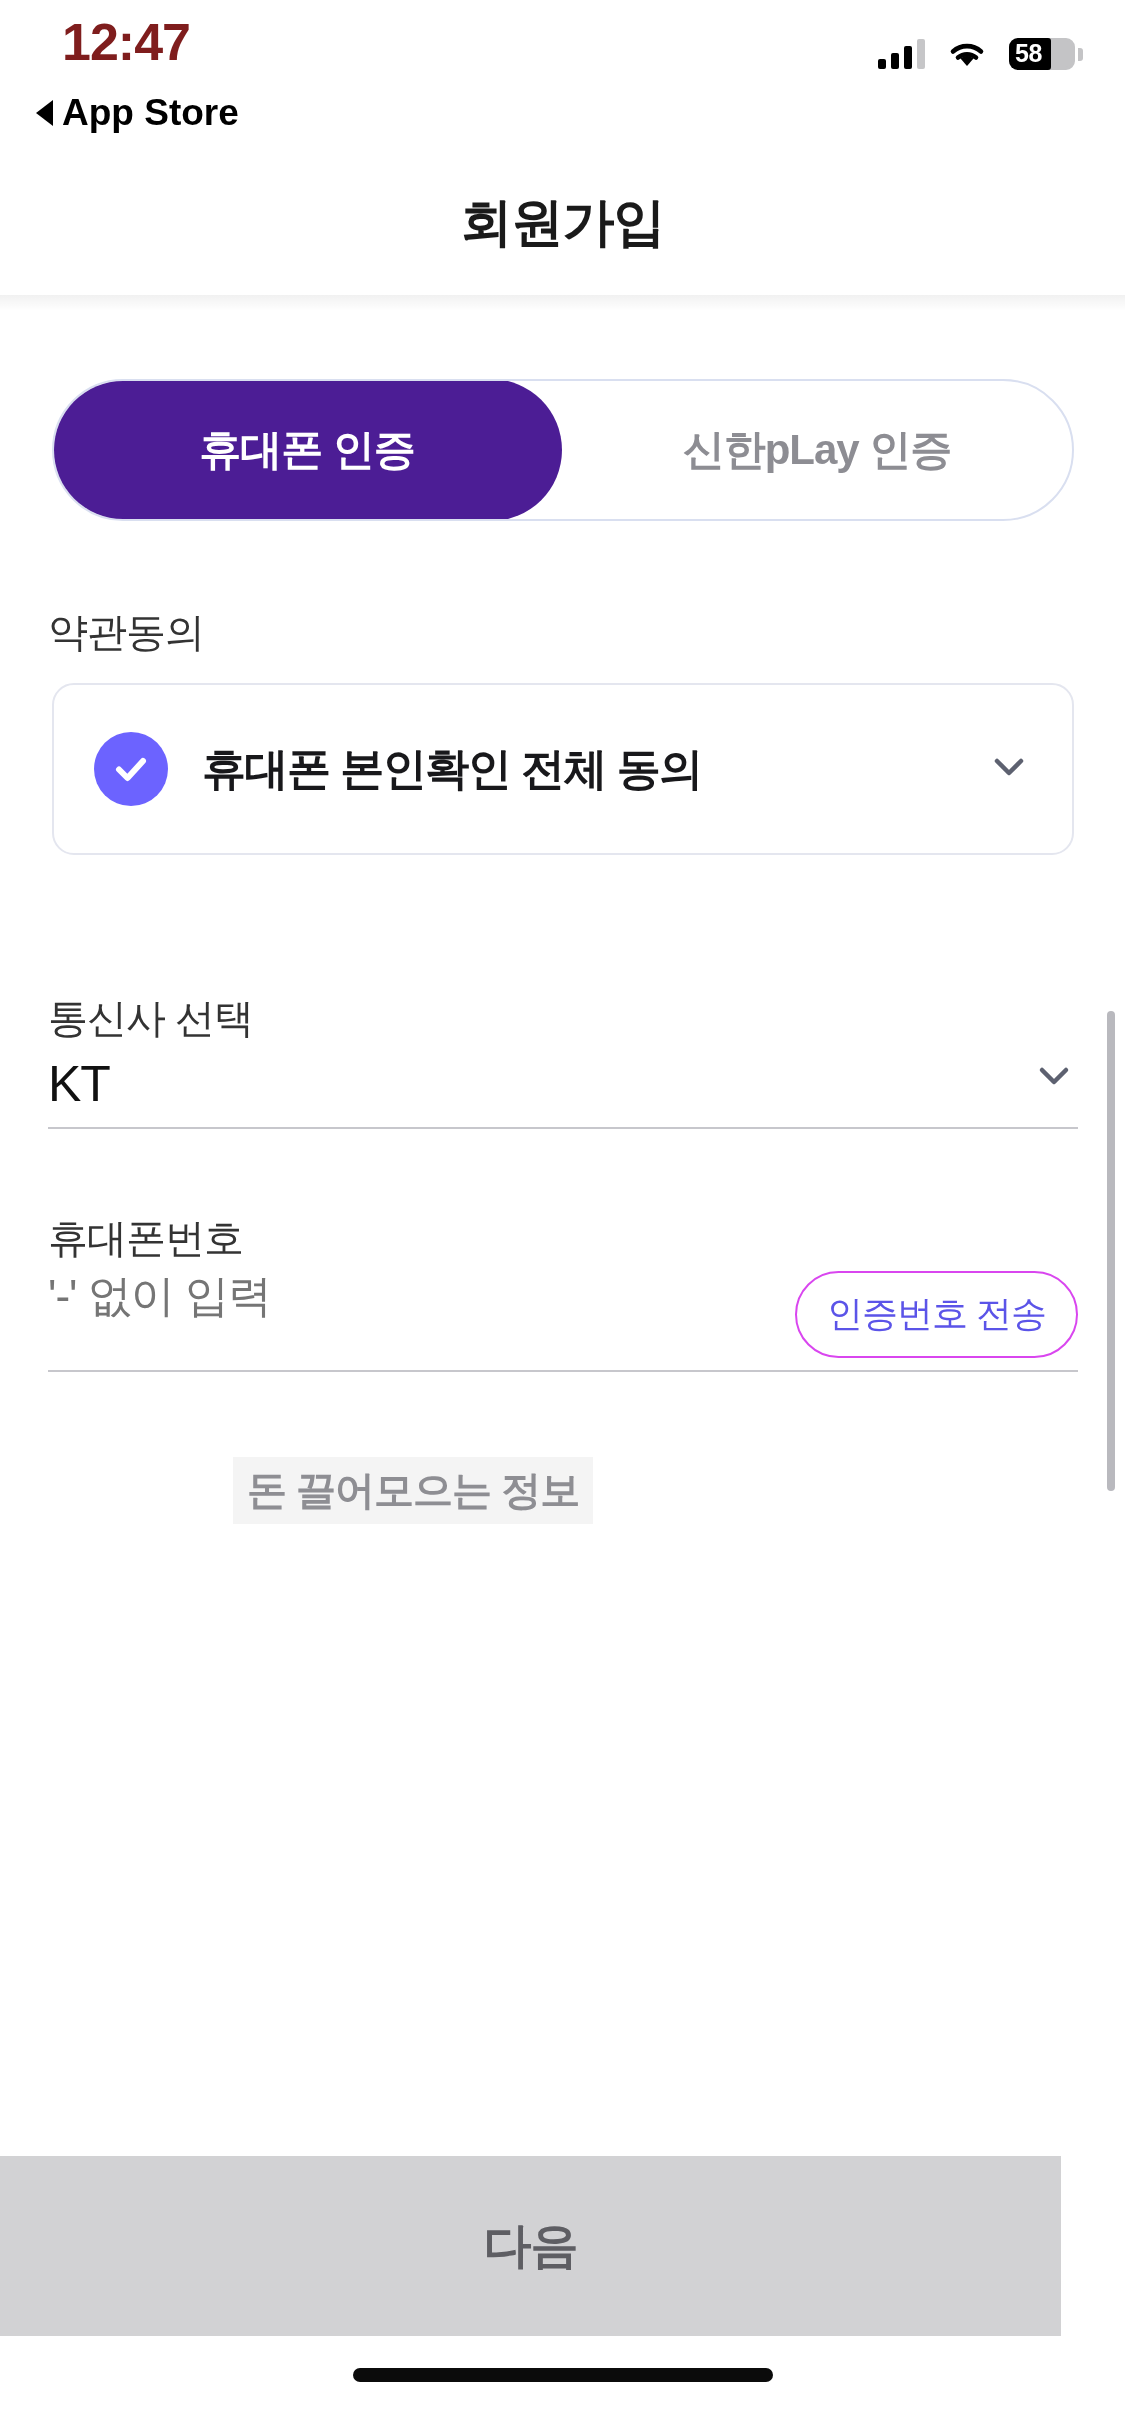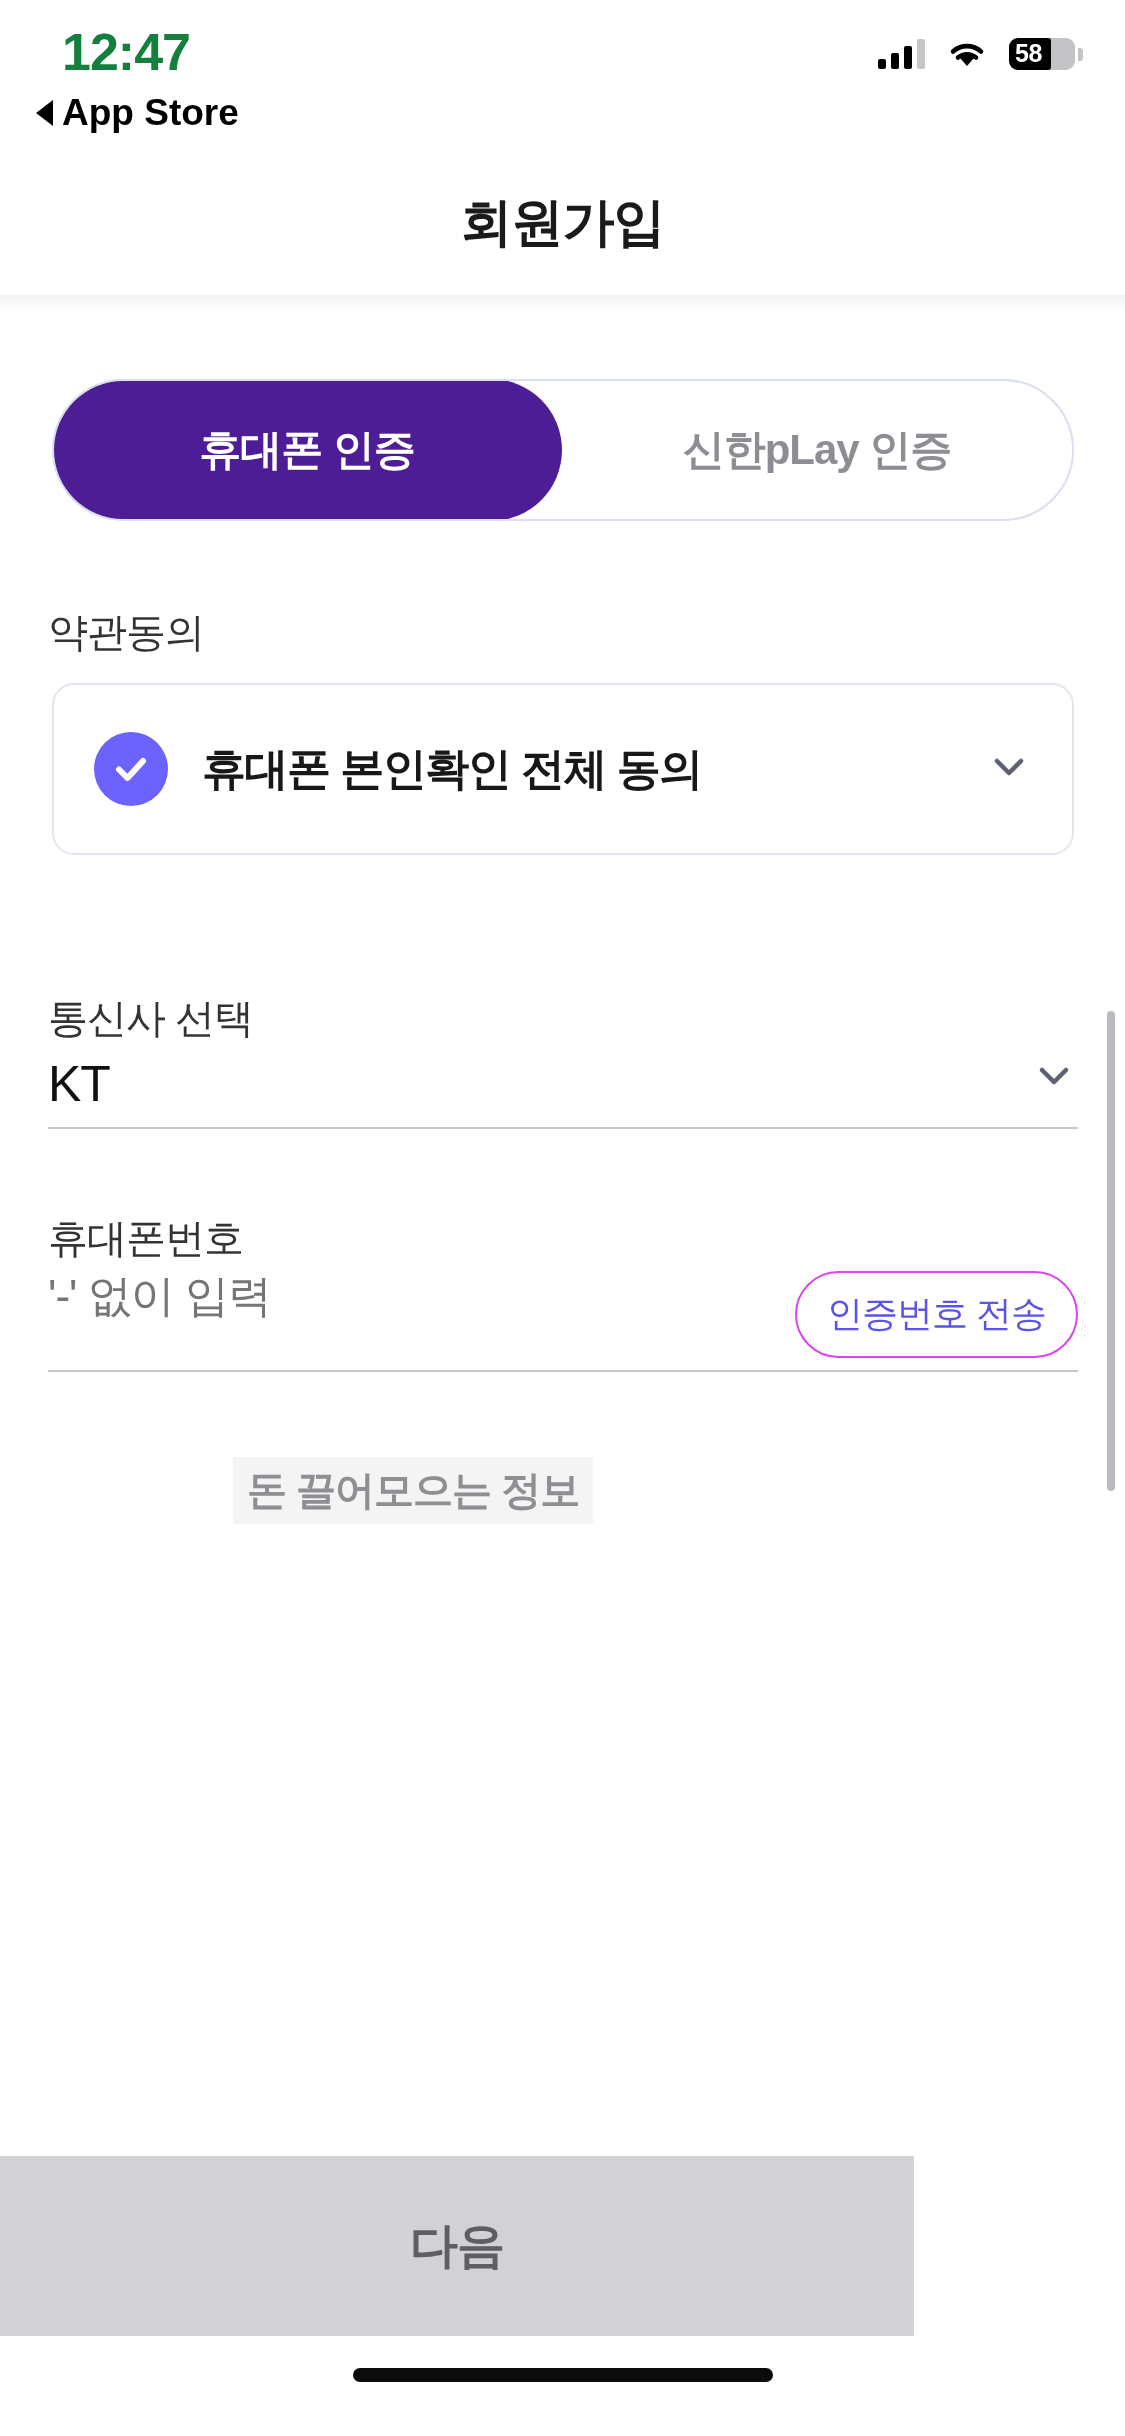--- a/index.html
+++ b/index.html
@@ -7,22 +7,22 @@
     width:1125px; height:2436px;
     background:#ffffff;
     font-family:"Liberation Sans","DejaVu Sans",sans-serif;
     overflow:hidden;
   }
   #screen { position:relative; width:1125px; height:2436px; background:#fff; }
 
   
   .statusbar { position:absolute; top:0; left:0; width:1125px; height:140px; }
   .sb-time {
-    position:absolute; left:62px; top:22px;
-    font-size:52px; font-weight:700; color:#15803d; letter-spacing:-1px;
+    position:absolute; left:62px; top:12px;
+    font-size:52px; font-weight:700; color:#7f1d1d; letter-spacing:-1px;
   }
   .sb-back {
     position:absolute; left:36px; top:92px;
     display:flex; align-items:center; gap:9px;
     font-size:37px; font-weight:600; color:#000;
   }
   .sb-back .tri {
     width:0; height:0;
     border-top:13px solid transparent;
     border-bottom:13px solid transparent;
@@ -158,21 +158,21 @@
   
   .scrollbar {
     position:absolute; top:700px; right:10px;
     width:8px; height:480px; border-radius:4px;
     background:#b9b9be;
   }
 
   
   .bottom-bar {
     position:absolute; left:0; top:2156px;
-    width:914px; height:180px;
+    width:1061px; height:180px;
     background:#d2d2d4;
     display:flex; align-items:center; justify-content:center;
   }
   .bottom-bar .label {
     font-size:48px; font-weight:600; color:#5e5e63; letter-spacing:-1px;
   }
   .home-area { position:absolute; left:0; top:2336px; width:1125px; height:100px; background:#fff; }
   .home-indicator {
     position:absolute; left:50%; transform:translateX(-50%);
     top:32px; width:420px; height:14px; border-radius:7px; background:#0b0b0b;

